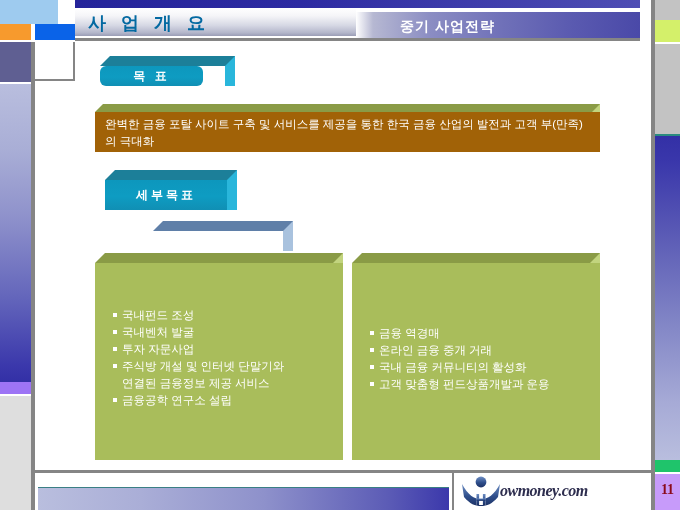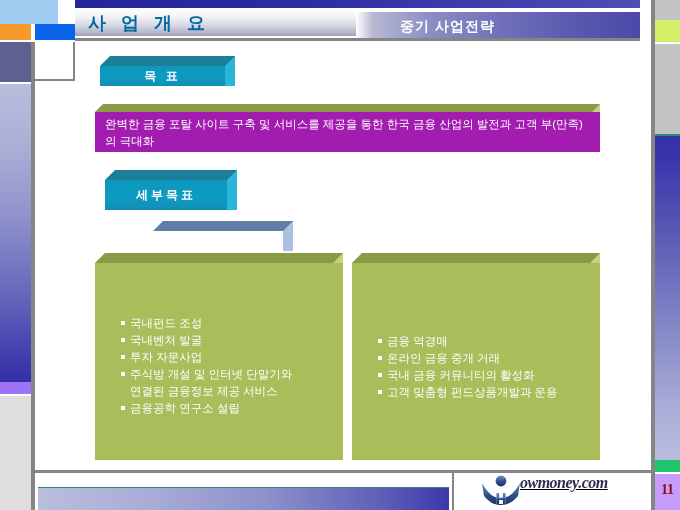--- a/index.html
+++ b/index.html
@@ -227,21 +227,21 @@
   
   .greenstmt {
     position: absolute;
     left: 95px; top: 104px;
     width: 505px; height: 48px;
   }
   .greenstmt .face {
     position: absolute;
     left: 0; top: 8px;
     width: 505px; height: 40px;
-    background: #a21caf;
+    background: #a16207;
     box-sizing: border-box;
     padding: 4px 10px 0 10px;
   }
   .greenstmt .top {
     position: absolute;
     left: 0; top: 0;
     width: 505px; height: 8px;
     background: #8a9b46;
     clip-path: polygon(8px 0, 100% 0, 100% 100%, 0 100%);
   }
@@ -306,21 +306,21 @@
     position: absolute;
     right: 0; top: 0;
     width: 10px; height: 207px;
     background: #c2d47e;
     clip-path: polygon(0 10px, 100% 0, 100% 100%, 0 100%);
   }
   #panel-left  { left: 95px;  width: 248px; }
   #panel-right { left: 352px; width: 248px; }
   #panel-right .face { padding-top: 58px; }
 
-  .blist { margin: 12px; padding: 0; list-style: none; }
+  .blist { margin: 4px; padding: 0; list-style: none; }
   .blist li {
     position: relative;
     padding-left: 9px;
     font-size: 11.5px;
     line-height: 16px;
     color: #ffffff;
     margin-bottom: 1px;
   }
   .blist li.bullet::before {
     content: "";
@@ -359,25 +359,24 @@
   .footer-logo-area {
     position: absolute;
     left: 452px; top: 473px;
     width: 196px; height: 37px;
     background: #ffffff;
     border-left: 2px solid #858585;
     box-sizing: border-box;
   }
   .logo-wrap {
     position: absolute;
-    left: 478px; top: 474px;
+    left: 458px; top: 474px;
     width: 180px; height: 34px;
     display: flex;
-    align-items: flex-start;
-    text-decoration: underline;
+    align-items: center;
   }
   .logo-mark { position: relative; width: 46px; height: 32px; }
   .logo-text {
     font-family: "Liberation Serif", "DejaVu Serif", serif;
     font-size: 16px;
     font-weight: bold;
     font-style: italic;
     color: #2d2d4e;
     letter-spacing: -0.5px;
     margin-left: -4px;
@@ -411,21 +410,21 @@
   <div class="rc-teal-line"></div>
   <div class="rc-gradient"></div>
   <div class="rc-green"></div>
   <div class="rc-violet"></div>
   <div class="rc-vrule"></div>
   <div class="page-number">11</div>
 
   <div class="box3d teal" style="left:100px; top:56px; width:135px; height:30px;">
     <div class="top"></div>
     <div class="side" style="left:125px;"></div>
-    <div class="face" style="width:125px;">
+    <div class="face" style="width:103px;border-radius:6px;">
       <span class="label">목  표</span>
     </div>
   </div>
 
   <div class="greenstmt">
     <div class="top"></div>
     <div class="side"></div>
     <div class="face">
       <div class="txt">완벽한 금융 포탈 사이트 구축 및 서비스를 제공을 통한 한국 금융 산업의 발전과 고객 부(만족)의 극대화</div>
     </div>

